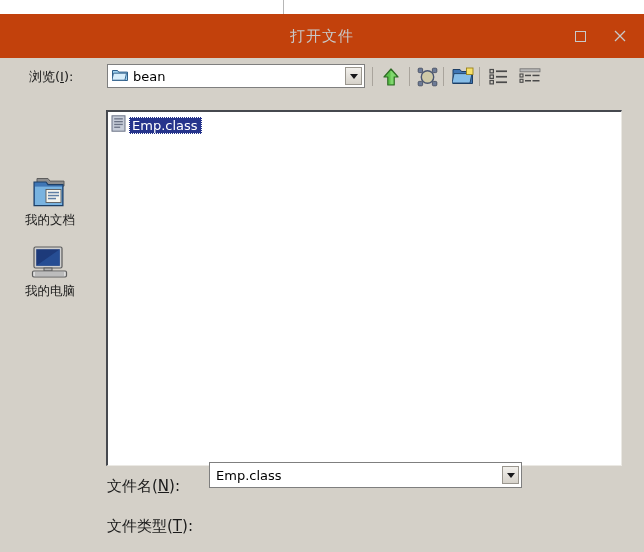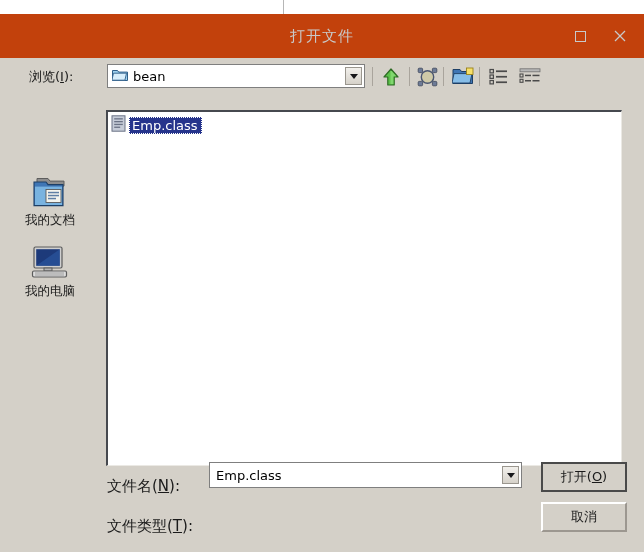--- a/index.html
+++ b/index.html
@@ -337,22 +337,16 @@
     <div class="field-combo" style="left:209px; top:448px; width:313px;">
       <span class="fval">Emp.class</span>
       <span class="combo-arrow-btn">
         <span class="tri-down"></span>
       </span>
     </div>
 
     <div class="form-label" style="left:107px; top:503px;"><span>文件类型(</span><u>T</u><span>):</span></div>
 
 
-    <div class="dlg-btn default" style="left:541px; top:448px;">
-      <span><span>打开(</span><u>O</u><span>)</span></span>
-    </div>
-
-    <div class="dlg-btn plain" style="left:541px; top:488px;">
-      <span>取消</span>
-    </div>
+
 
   </div>
 </div>
 
 </body></html>

